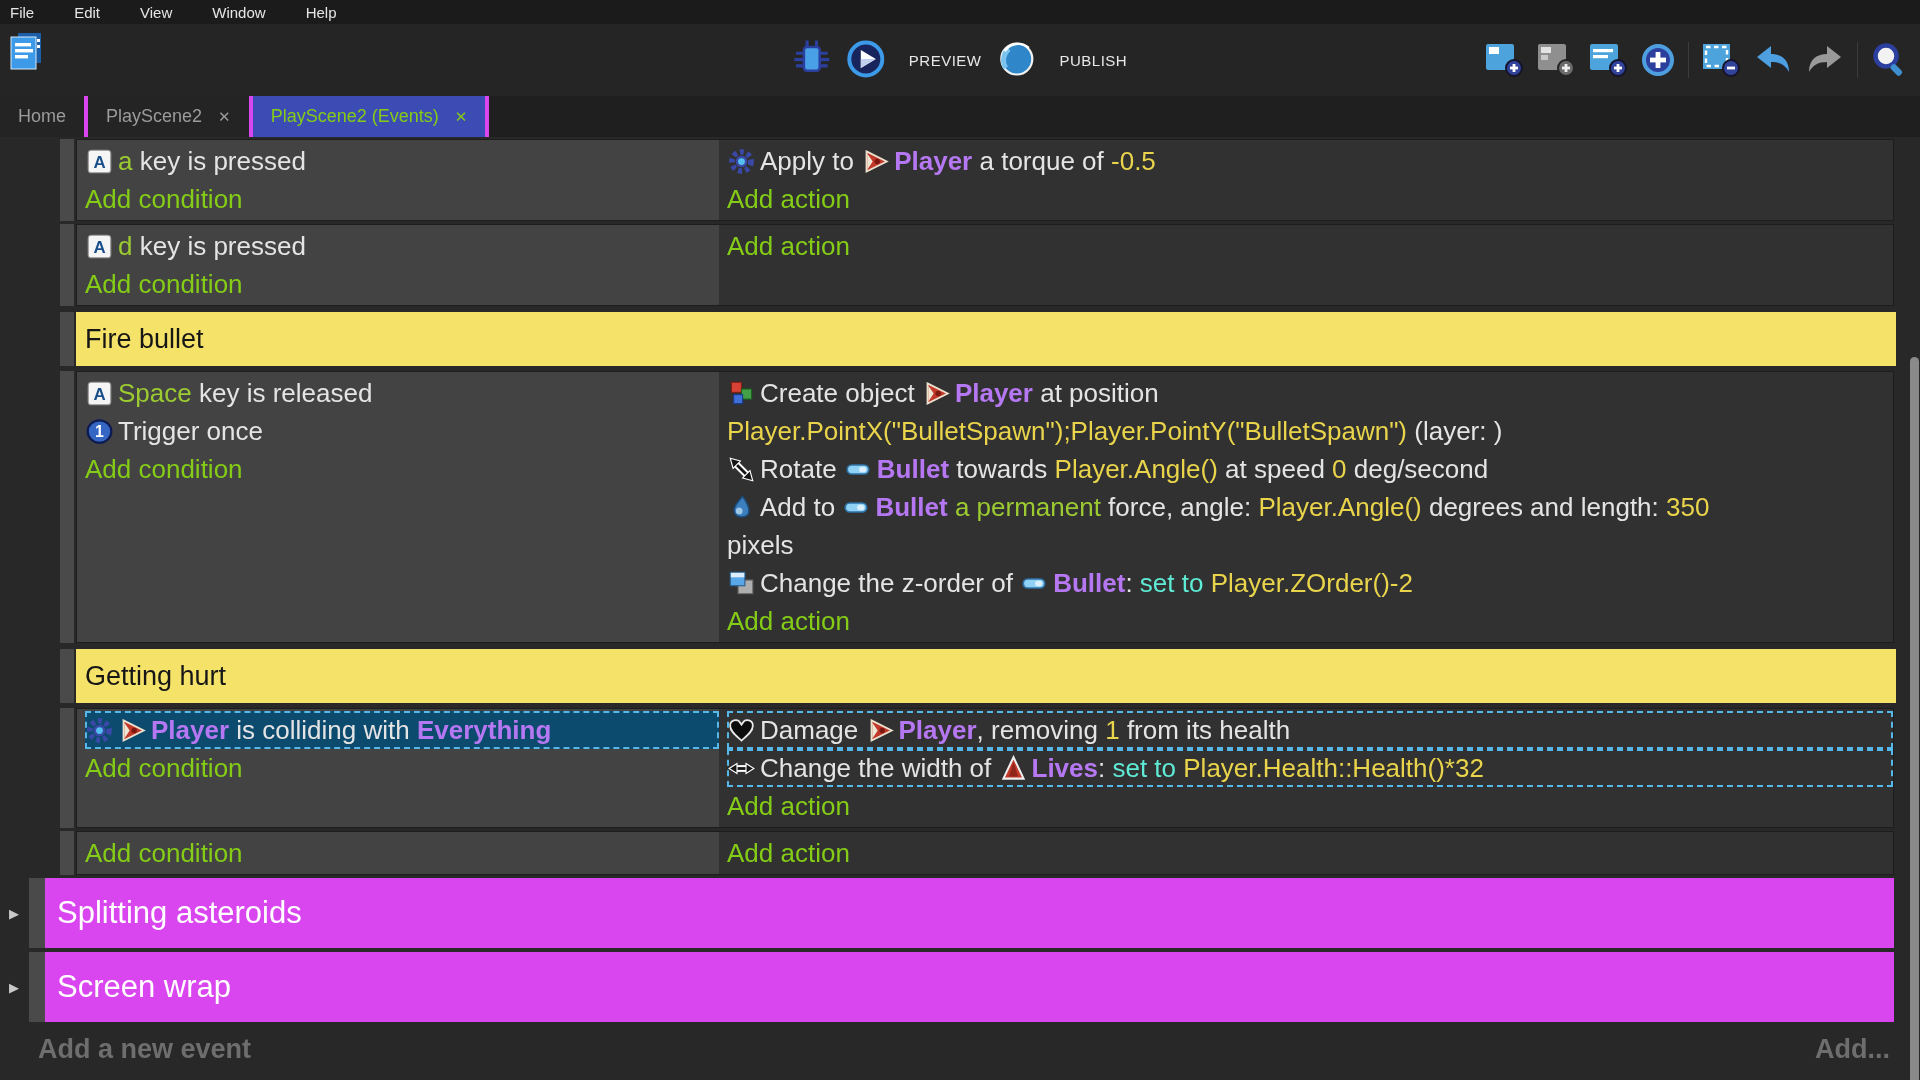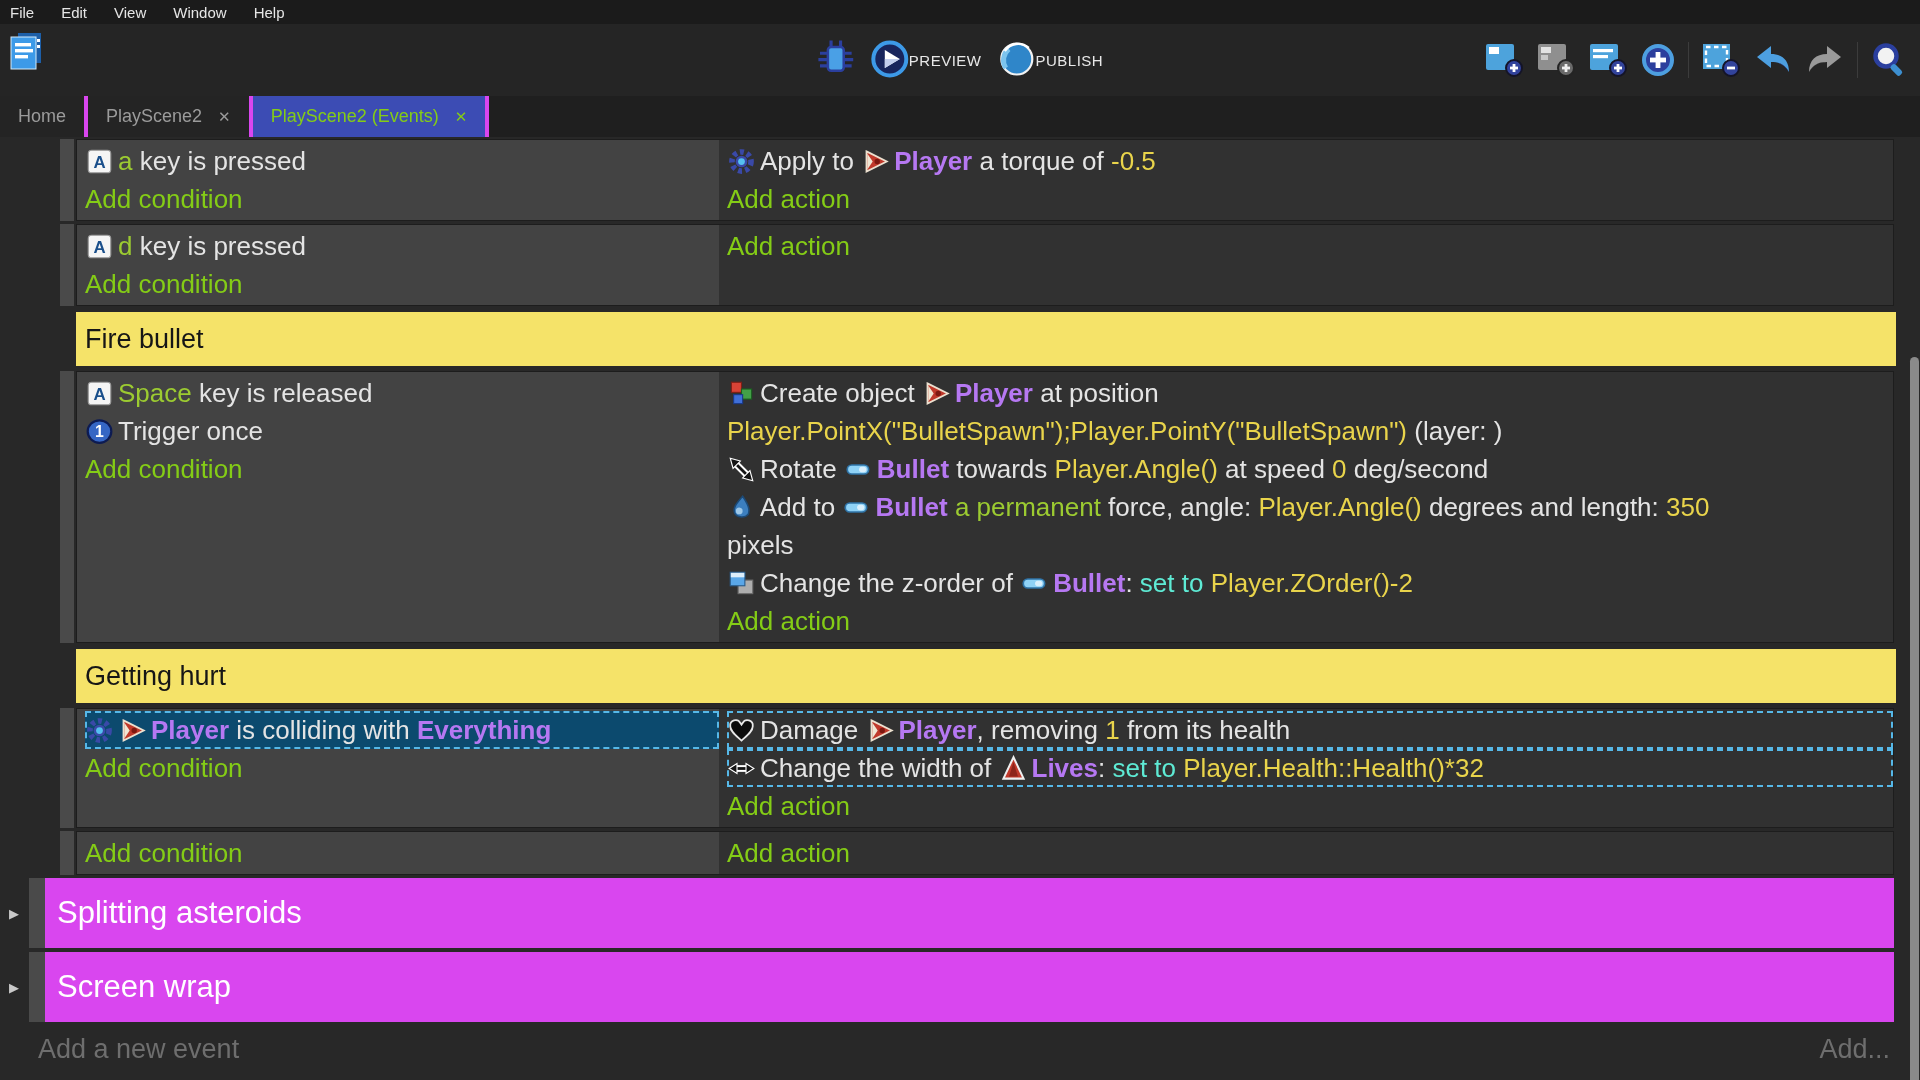--- a/index.html
+++ b/index.html
@@ -4,27 +4,27 @@
 <style>
   * { box-sizing: border-box; margin: 0; padding: 0; }
   html,body { width:1920px; height:1080px; overflow:hidden; }
   body {
     background:#282828;
     font-family:"Liberation Sans", sans-serif;
     position:relative;
     color:#e4e4e4;
   }
   
-  .menubar{height:24px;background:#1b1b1b;display:flex;align-items:center;gap:27px;padding-left:10px;font-size:15px;color:#e6e6e6;}
+  .menubar{height:24px;background:#1b1b1b;display:flex;align-items:center;gap:40px;padding-left:10px;font-size:15px;color:#e6e6e6;}
   .menubar span{cursor:default;}
   
   .toolbar{height:72px;background:#252525;position:relative;}
   .tb-left{position:absolute;left:8px;top:7px;}
   .tb-center{position:absolute;left:50%;top:0;height:72px;transform:translateX(-50%);display:flex;align-items:center;gap:16px;}
-  .tb-btn{background:none;border:none;display:flex;align-items:center;gap:0;color:#e8e8e8;font-size:15px;font-family:"Liberation Sans",sans-serif;letter-spacing:.5px;cursor:pointer;}
+  .tb-btn{background:none;border:none;display:flex;align-items:center;gap:24px;color:#e8e8e8;font-size:15px;font-family:"Liberation Sans",sans-serif;letter-spacing:.5px;cursor:pointer;}
   .tb-right{position:absolute;right:12px;top:0;height:72px;display:flex;align-items:center;gap:12px;}
   .tsep{width:1px;height:36px;background:#3c3c3c;}
   
   .tabbar{height:41px;background:#1f1f1f;display:flex;align-items:stretch;font-size:18px;}
   .tab{display:flex;align-items:center;gap:16px;padding:0 18px;color:#9b9b9b;background:#242424;border-right:4px solid #d946ef;cursor:pointer;}
   .tab.active{background:#3c4cb4;color:#84cc16;}
   .tab .close{font-size:15px;line-height:1;}
   
   #events{position:absolute;top:137px;left:0;right:0;bottom:0;background:#282828;overflow:hidden;padding-top:2px;}
   .row{display:flex;align-items:stretch;margin:0 26px 3px 0;}
@@ -32,38 +32,38 @@
   .handle{width:14px;flex:none;background:#4a4a4a;margin-right:2px;}
   .evt{flex:1;display:flex;border:1px solid #1d1d1d;}
   .cond-col{width:642px;flex:none;background:#434343;padding:2px 0 2px 8px;}
   .act-col{flex:1;background:#313131;padding:2px 0 2px 8px;min-width:0;}
   .line{font-size:26px;line-height:38px;cursor:pointer;}
   .act-col .line{padding-right:110px;}
   .line.add{color:#84cc16;}
   .line.sel{outline:2px dashed #56b8e8;outline-offset:-2px;}
   .cond-col .line.sel{background:#0c4a6e;}
   
-  .comment-row{margin:6px 24px 5px 0;align-items:flex-end;}
+  .comment-row{margin:6px 24px 5px 0;}
   .comment-banner{flex:1;background:#f5e369;color:#161616;font-size:27px;display:flex;align-items:center;padding-left:9px;height:54px;cursor:pointer;}
   .group-row{margin:0 26px 4px 0;}
   .group-row .spacer{width:29px;}
   .group-row .handle{width:16px;margin-right:0;}
   .garrow{position:absolute;left:9px;top:50%;transform:translateY(-50%);color:#c9c9c9;font-size:13px;cursor:pointer;}
   .gbanner{flex:1;background:#d946ef;color:#ffffff;font-size:31px;display:flex;align-items:center;padding-left:12px;height:70px;cursor:pointer;}
   
   .evicon{display:inline-block;width:27px;height:27px;vertical-align:-5px;margin:0 5px 0 1px;}
   .evicon svg{width:27px;height:27px;display:block;}
   
   .c-w{color:#e4e4e4;}
   .c-g{color:#9ccb31;}
   .c-y{color:#e9d44b;}
   .c-p{color:#b678f2;font-weight:bold;}
   .c-v{color:#5eead4;}
   
-  .footer{display:flex;justify-content:space-between;margin:12px 30px 0 38px;color:#6e6e6e;font-size:27px;}
+  .footer{display:flex;justify-content:space-between;margin:12px 30px 0 38px;color:#6e6e6e;font-size:27px;font-weight:bold;}
   
   .scrollbar{position:absolute;right:1px;top:357px;bottom:0;width:9px;background:#8a8a8a;border-radius:5px 5px 0 0;cursor:pointer;}
 </style>
 </head>
 <body>
 
 <div class="menubar">
   <span>File</span>
   <span>Edit</span>
   <span>View</span>

